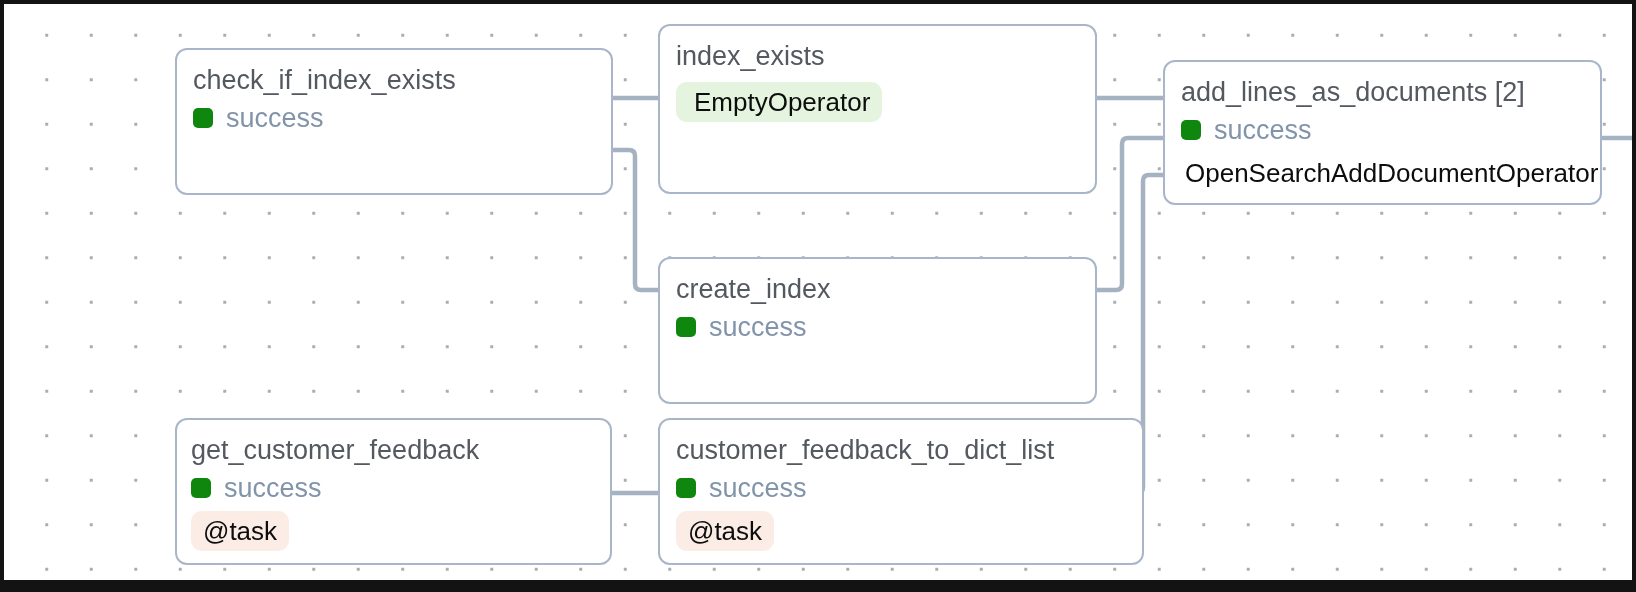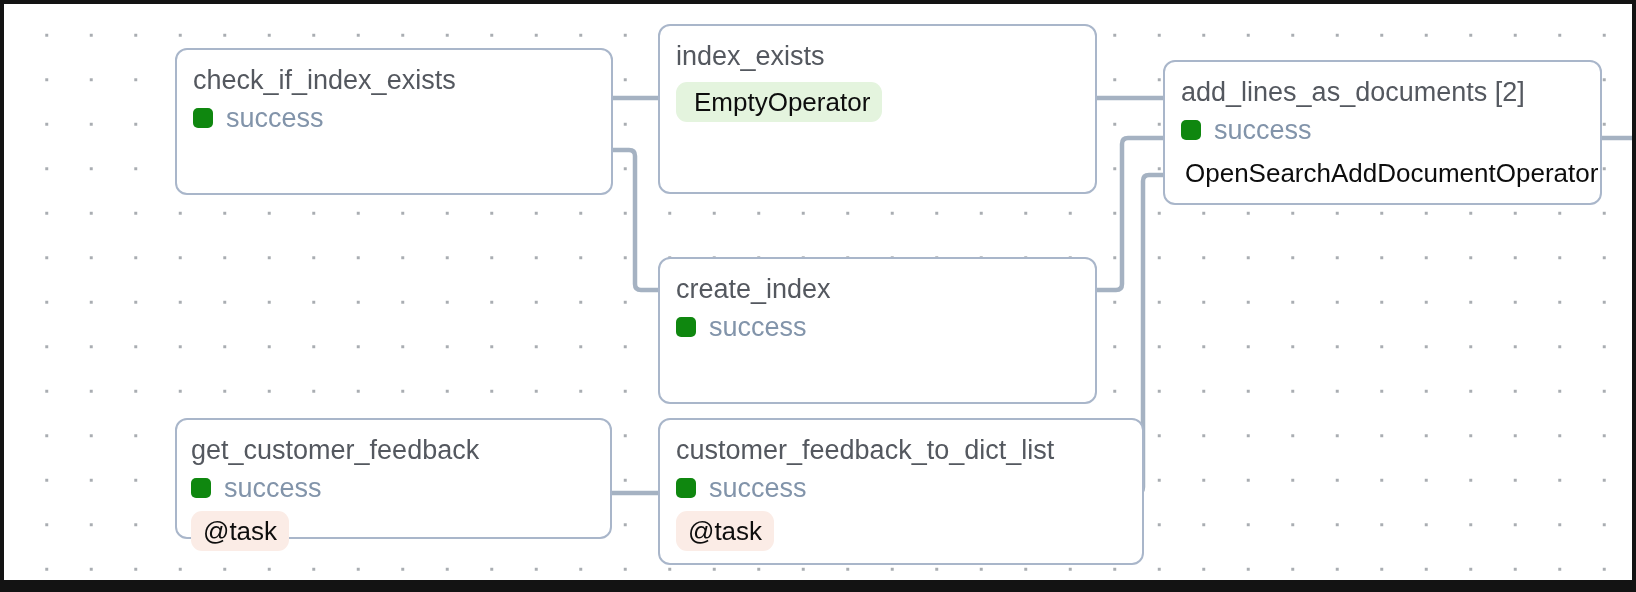--- a/index.html
+++ b/index.html
@@ -99,21 +99,21 @@
     </div>
   </div>
         <div class="node" style="left: 1159px; top: 56px; width: 439px; height: 145px;">
     <div class="title">add_lines_as_documents [2]</div>
     <div class="status">
       <span class="sq" style="background: rgb(15, 135, 15);"></span>
       <span class="label">success</span>
     </div>
     <div class="op plain" style="background: transparent;">OpenSearchAddDocumentOperator</div>
   </div>
-        <div class="node" style="left: 171px; top: 414px; width: 437px; height: 121px; padding-left: 14px;">
+        <div class="node" style="left: 171px; top: 414px; width: 437px; height: 147px; padding-left: 14px;">
     <div class="title">get_customer_feedback</div>
     <div class="status">
       <span class="sq" style="background: rgb(15, 135, 15);"></span>
       <span class="label">success</span>
     </div>
     <div class="op pink" style="background: rgb(251, 236, 230);">@task</div>
   </div>
         <div class="node" style="left: 654px; top: 414px; width: 486px; height: 147px;">
     <div class="title">customer_feedback_to_dict_list</div>
     <div class="status">

